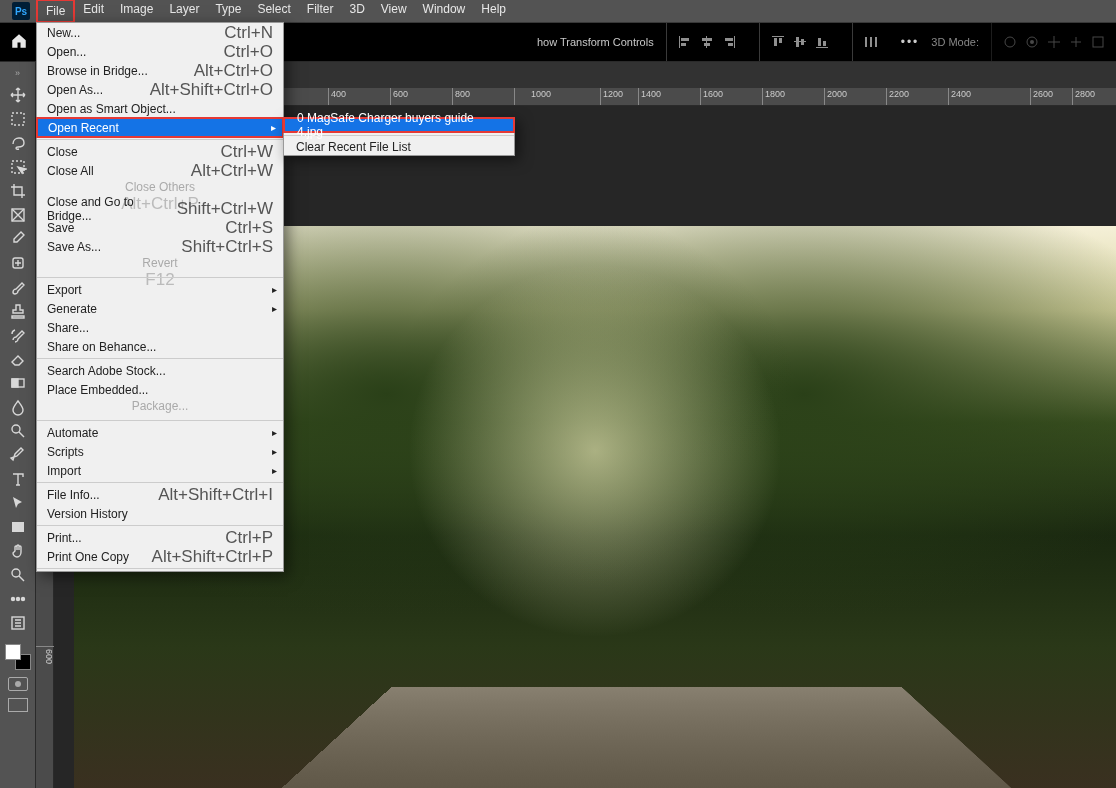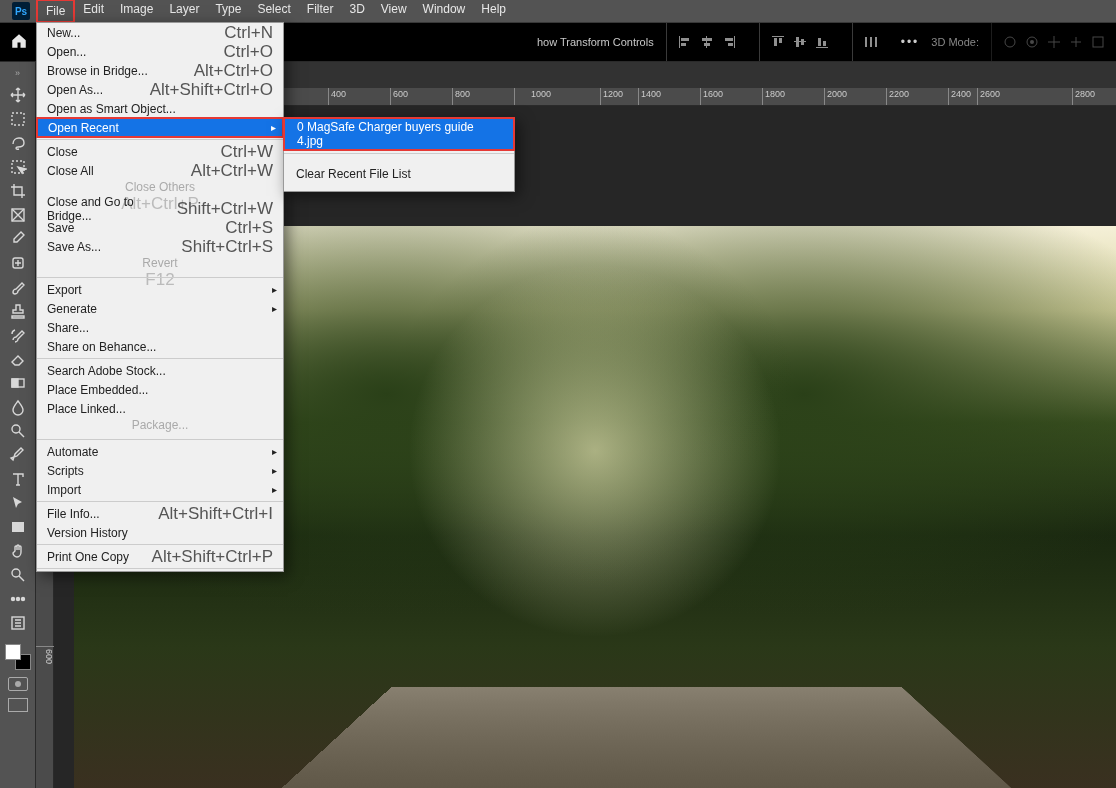--- a/index.html
+++ b/index.html
@@ -45,21 +45,21 @@
 .file-menu .row.sep { border-top: 1px solid #ccc; height: 1px; margin: 2px 0; padding: 0;}
 .file-menu .row .label { flex: 1; font-size: 12px;}
 .file-menu .row .shortcut { font-size: 17px; color: #555;}
 .file-menu .row.disabled { color: #aaa; flex-direction: column;}
 .file-menu .row.disabled .shortcut { color: #bbb;}
 .file-menu .row.has-sub::after { content: "▸"; position: absolute; right: 6px; font-size: 10px;}
 .file-menu .row.highlighted { background: #1473e6; color: #fff; border: 2px solid #e53935; margin: -1px; height: 21px;}
 .file-menu .row.highlighted::after { color: #fff;}
 
 .recent-submenu { position: absolute; left: 283px; top: 117px; width: 232px; background: #f0f0f0; color: #222; box-shadow: 4px 4px 14px rgba(0,0,0,.5); border: 1px solid #999; z-index: 101;}
-.recent-submenu .row { display: flex; align-items: center; height: 34px; padding: 0 12px; font-size: 12px;}
+.recent-submenu .row { display: flex; align-items: center; height: 16px; padding: 0 12px; font-size: 12px;}
 .recent-submenu .row.sep { border-top: 1px solid #ccc; height: 1px; margin: 3px 0; padding: 0;}
 .recent-submenu .row.highlighted { background: #1473e6; color: #fff; border: 2px solid #e53935; margin: -1px;}
 </style>
 </head>
 <body>
 
 <div class="menubar">
   <div class="ps-logo">Ps</div>
   <div id="menubar-items" style="display: flex;">
       <div class="menu-item file-item">File</div>
@@ -289,21 +289,21 @@
     <div class="tick" style="left: 354px;">600</div>
     <div class="tick" style="left: 416px;">800</div>
     <div class="tick" style="left: 478px; padding-left: 16px;">1000</div>
     <div class="tick" style="left: 564px;">1200</div>
     <div class="tick" style="left: 602px;">1400</div>
     <div class="tick" style="left: 664px;">1600</div>
     <div class="tick" style="left: 726px;">1800</div>
     <div class="tick" style="left: 788px;">2000</div>
     <div class="tick" style="left: 850px;">2200</div>
     <div class="tick" style="left: 912px;">2400</div>
-    <div class="tick" style="left: 941px;">2600</div>
+    <div class="tick" style="left: 994px;">2600</div>
     <div class="tick" style="left: 1036px;">2800</div>
   </div>
 <div class="ruler-v" id="ruler-v">
     <div class="tick" style="top: 540px;">600</div>
   </div>
 
 <div class="canvas-area">
   <div class="doc-image">
       <div class="road"></div>
     </div>
@@ -374,23 +374,20 @@
     <div class="row">
       <span class="label">Share on Behance...</span>
     </div>
     <div class="row sep"></div>
     <div class="row">
       <span class="label">Search Adobe Stock...</span>
     </div>
     <div class="row">
       <span class="label">Place Embedded...</span>
     </div>
-    <div class="row">
-      <span class="label">Place Linked...</span>
-    </div>
     <div class="row disabled">
       <span class="label">Package...</span>
     </div>
     <div class="row sep"></div>
     <div class="row has-sub">
       <span class="label">Automate</span>
     </div>
     <div class="row has-sub">
       <span class="label">Scripts</span>
     </div>
@@ -400,20 +397,24 @@
     <div class="row sep"></div>
     <div class="row">
       <span class="label">File Info...</span>
       <span class="shortcut">Alt+Shift+Ctrl+I</span>
     </div>
     <div class="row">
       <span class="label">Version History</span>
     </div>
     <div class="row sep"></div>
     <div class="row">
+      <span class="label">Print...</span>
+      <span class="shortcut">Ctrl+P</span>
+    </div>
+    <div class="row">
       <span class="label">Print One Copy</span>
       <span class="shortcut">Alt+Shift+Ctrl+P</span>
     </div>
     <div class="row sep"></div>
   </div>
 
 <div class="recent-submenu" id="recent-submenu">
     <div class="row highlighted">0  MagSafe Charger buyers guide 4.jpg</div>
     <div class="row sep"></div>
     <div class="row">Clear Recent File List</div>

